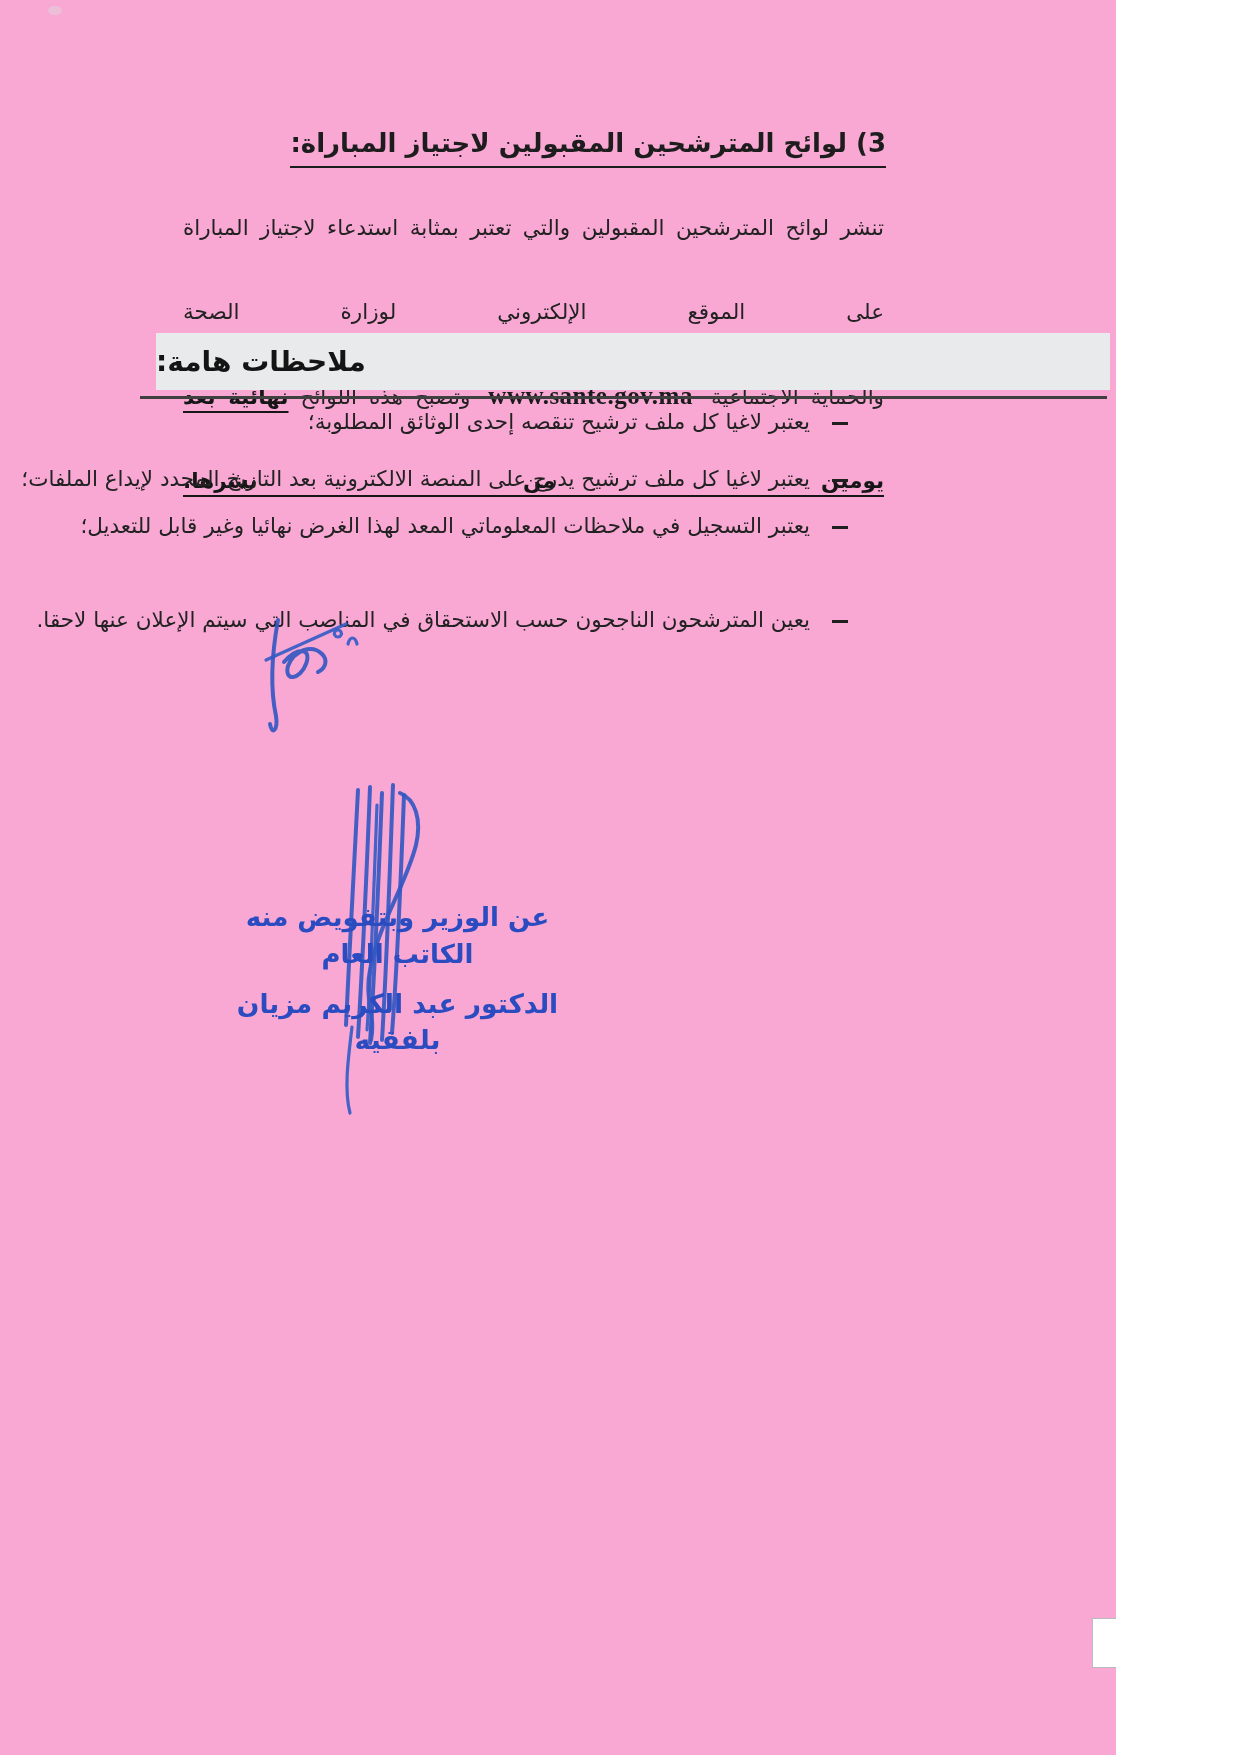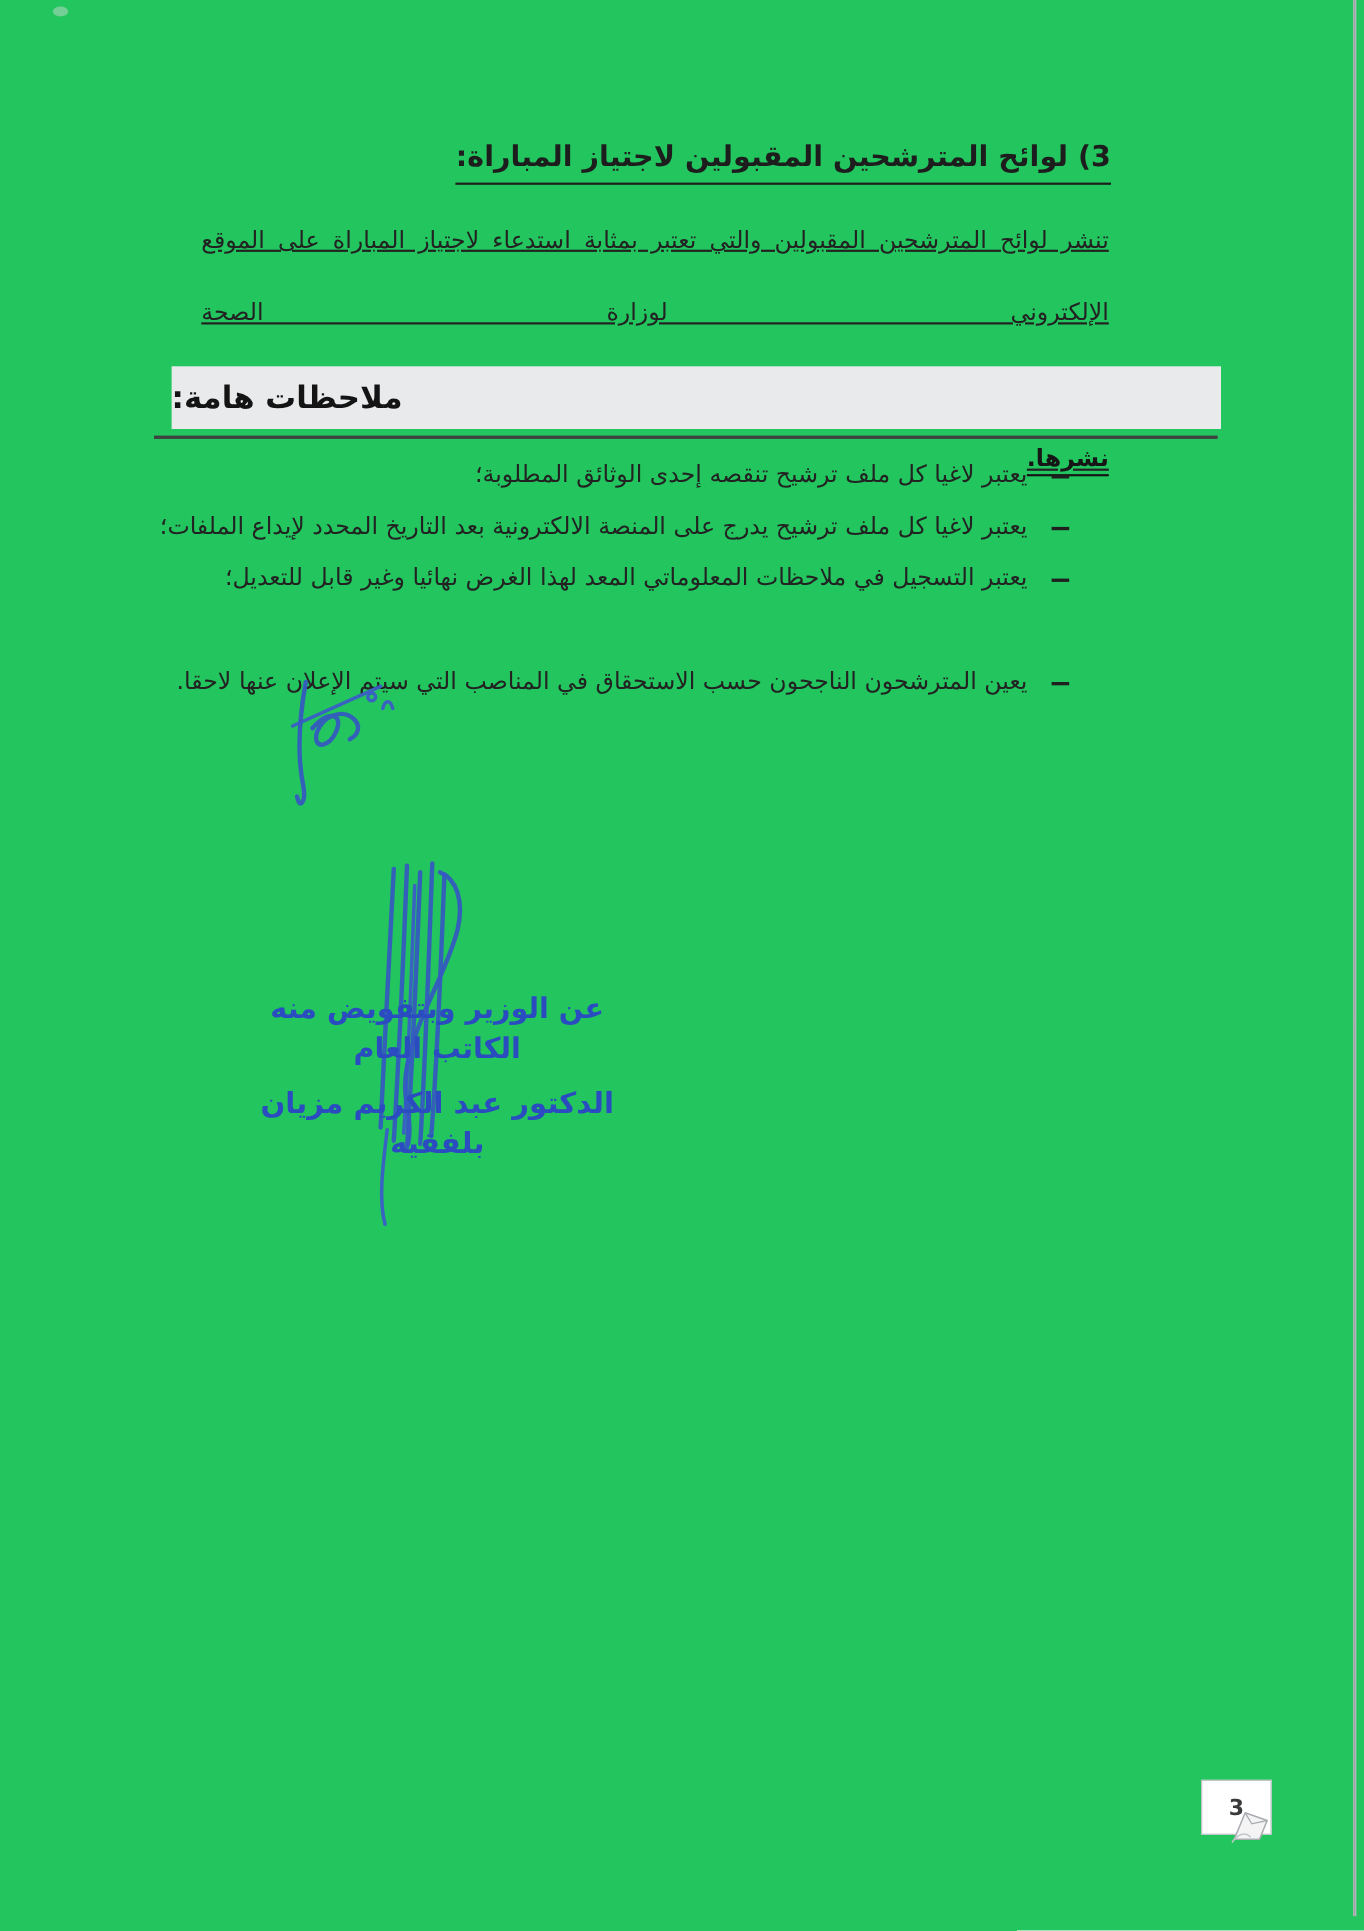--- a/index.html
+++ b/index.html
@@ -1,39 +1,38 @@
 <!DOCTYPE html>
 <html lang="ar"><head>
 <meta charset="utf-8">
 <style>
   html,body{margin:0;padding:0;background:#ffffff;}
   .page{
     position:relative;
-    width:1240px;height:1755px;
-    background:#22c55e;
+    width:1116px;height:1755px;
+    background:#f9a8d4;
     overflow:hidden;
     font-family:"DejaVu Sans",sans-serif;
     color:#242424;
   }
   
   .heading{
     position:absolute;top:128px;right:230px;
     direction:rtl;
     font-size:26px;font-weight:bold;color:#1d1d1d;
     border-bottom:2.5px solid #1d1d1d;
     padding-bottom:8px;
     letter-spacing:.2px;
   }
   
   .para{
     position:absolute;top:186px;right:232px;left:183px;
     direction:rtl;
     font-size:21.5px;color:#222;
-    line-height:66px;
-    text-decoration:underline;
+    line-height:84px;
   }
   .para .pline{
     text-align:justify;
     text-align-last:justify;
     white-space:normal;
   }
   .url{
     direction:ltr;unicode-bidi:embed;
     font-family:"Liberation Serif",serif;
     font-weight:bold;font-size:25px;
@@ -118,21 +117,21 @@
     <div class="pline"><span>والحماية الاجتماعية</span>
       <span class="url" dir="ltr">www.sante.gov.ma</span>
       <span>وتصبح هذه اللوائح</span>
       <span class="bold-ul">نهائية بعد يومين من نشرها.</span>
     </div>
   </div>
 
   <div class="banner">ملاحظات هامة:</div>
   <div class="banner-rule"></div>
 
-  <div class="note-item" style="top:419px;">
+  <div class="note-item" style="top:409px;">
     <span class="dash"></span>
     <span>يعتبر لاغيا كل ملف ترشيح تنقصه إحدى الوثائق المطلوبة؛</span>
   </div>
   <div class="note-item" style="top:466px;">
     <span class="dash"></span>
     <span>يعتبر لاغيا كل ملف ترشيح يدرج على المنصة الالكترونية بعد التاريخ المحدد لإيداع الملفات؛</span>
   </div>
   <div class="note-item" style="top:513px;">
     <span class="dash"></span>
     <span>يعتبر التسجيل في ملاحظات المعلوماتي المعد لهذا الغرض نهائيا وغير قابل للتعديل؛</span>

